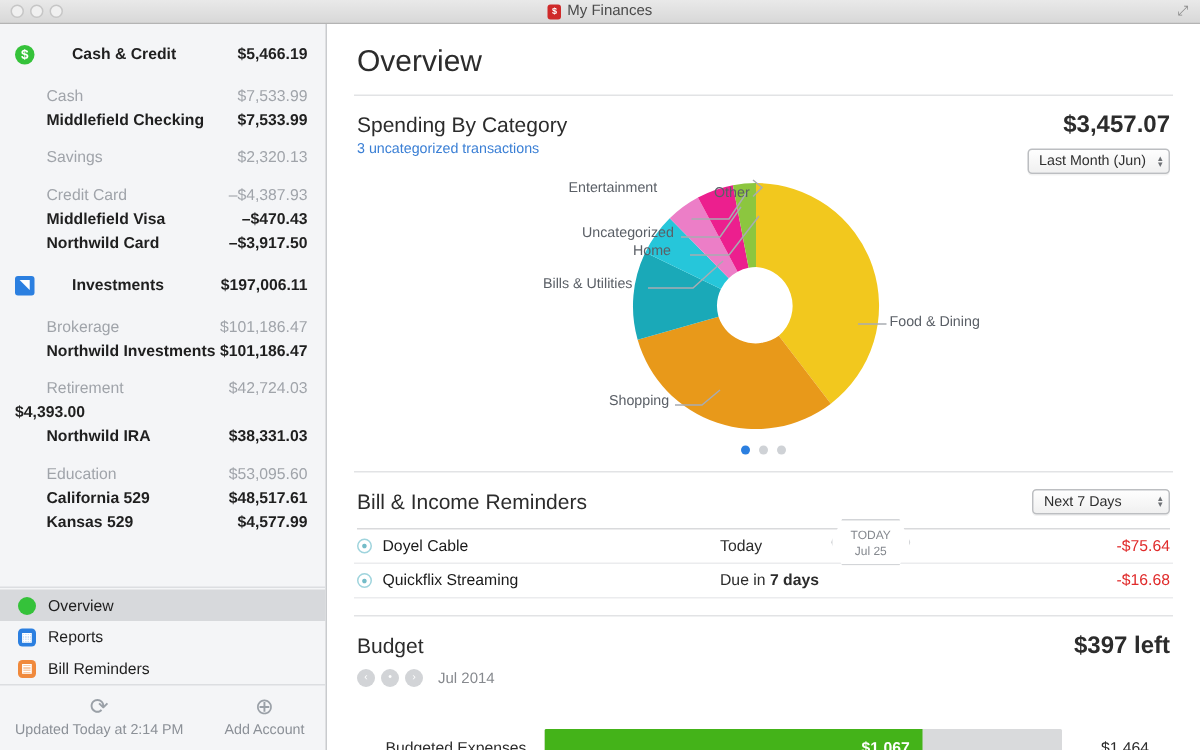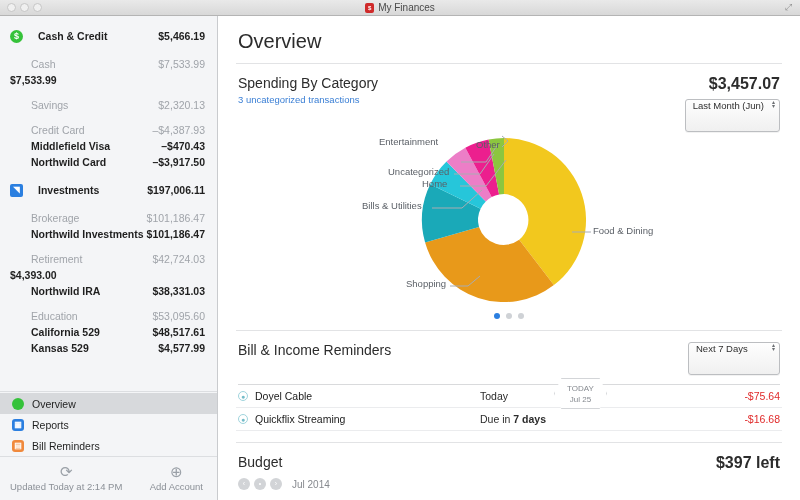--- a/index.html
+++ b/index.html
@@ -55,21 +55,21 @@
     font-size:10.5px;
   }
   .row .nm{ flex:1; overflow:hidden; white-space:nowrap; text-overflow:ellipsis; }
   .row .amt{ text-align:right; white-space:nowrap; }
 
   .row.all{ height:24px; border-bottom:1px solid #dcdee1; font-weight:normal; color:#262626; }
   .row.all .nm{ padding-left:13px; }
   .row.all .amt{ font-weight:normal; }
 
   .row.group{ height:22px; font-weight:bold; color:#1f1f1f; }
-  .row.group .nm{ padding-left:15px; }
+  .row.group .nm{ padding-left:25px; }
   .row.group .amt{ font-weight:bold; }
   .grp-icon{
     width:13px;height:13px;border-radius:50%;
     display:inline-flex;align-items:center;justify-content:center;
     font-size:9px;color:#fff;font-weight:bold;line-height:1;flex:0 0 13px;
   }
   .grp-icon.money{ background:#35c23a; }
   .grp-icon.invest{ background:#2b7fe0; border-radius:2px; font-size:8px; }
 
   .row.sub{ color:#a0a4aa; height:16px; }
@@ -112,22 +112,22 @@
   .hr{ height:1px; background:#e2e3e5; }
 
   .sec-head{ display:flex; align-items:flex-start; padding:11px 2px 0 2px; }
   .sec-head .left{ flex:1; }
   .sec-title{ font-size:14px; color:#2c2c2c; }
   .sec-sub{ font-size:9.5px; color:#3a7fd5; margin-top:3px; }
   .sec-amount{ font-size:16px; color:#2c2c2c; text-align:left;font-weight:bold; }
   .right-col{ display:flex; flex-direction:column; align-items:flex-end; gap:6px; }
 
   .popup{
-    display:inline-flex; align-items:flex-start; justify-content:space-between;
-    min-width:92px; height:33px; padding:0 4px 0 7px;
+    display:inline-flex; align-items:center; justify-content:space-between;
+    min-width:92px; height:17px; padding:0 4px 0 7px;
     background:linear-gradient(to bottom,#fefefe,#f0f0f0);
     border:1px solid #bcbec1; border-radius:3px;
     font-size:9.5px; color:#2f2f2f;
     box-shadow:0 1px 0 rgba(0,0,0,.05);
   }
   .popup .steppers{ display:flex; flex-direction:column; line-height:4px; font-size:6px; color:#6d7074; margin-left:8px; }
 
   
   .chart-wrap{ position:relative; height:185px; }
   .dots{ display:flex; gap:6px; justify-content:center; margin-top:-4px; }
@@ -194,20 +194,21 @@
           <span class="grp-icon money">$</span>
           <div class="nm">Cash &amp; Credit</div>
           <div class="amt">$5,466.19</div>
         </div>
         <div class="grp-sep"></div>
         <div class="row sub">
           <div class="nm">Cash</div>
           <div class="amt">$7,533.99</div>
         </div>
         <div class="row item">
+          <div class="nm">Middlefield Checking</div>
           <div class="amt">$7,533.99</div>
         </div>
         <div class="grp-sep"></div>
         <div class="row sub">
           <div class="nm">Savings</div>
           <div class="amt">$2,320.13</div>
         </div>
         <div class="grp-sep"></div>
         <div class="row sub">
           <div class="nm">Credit Card</div>

